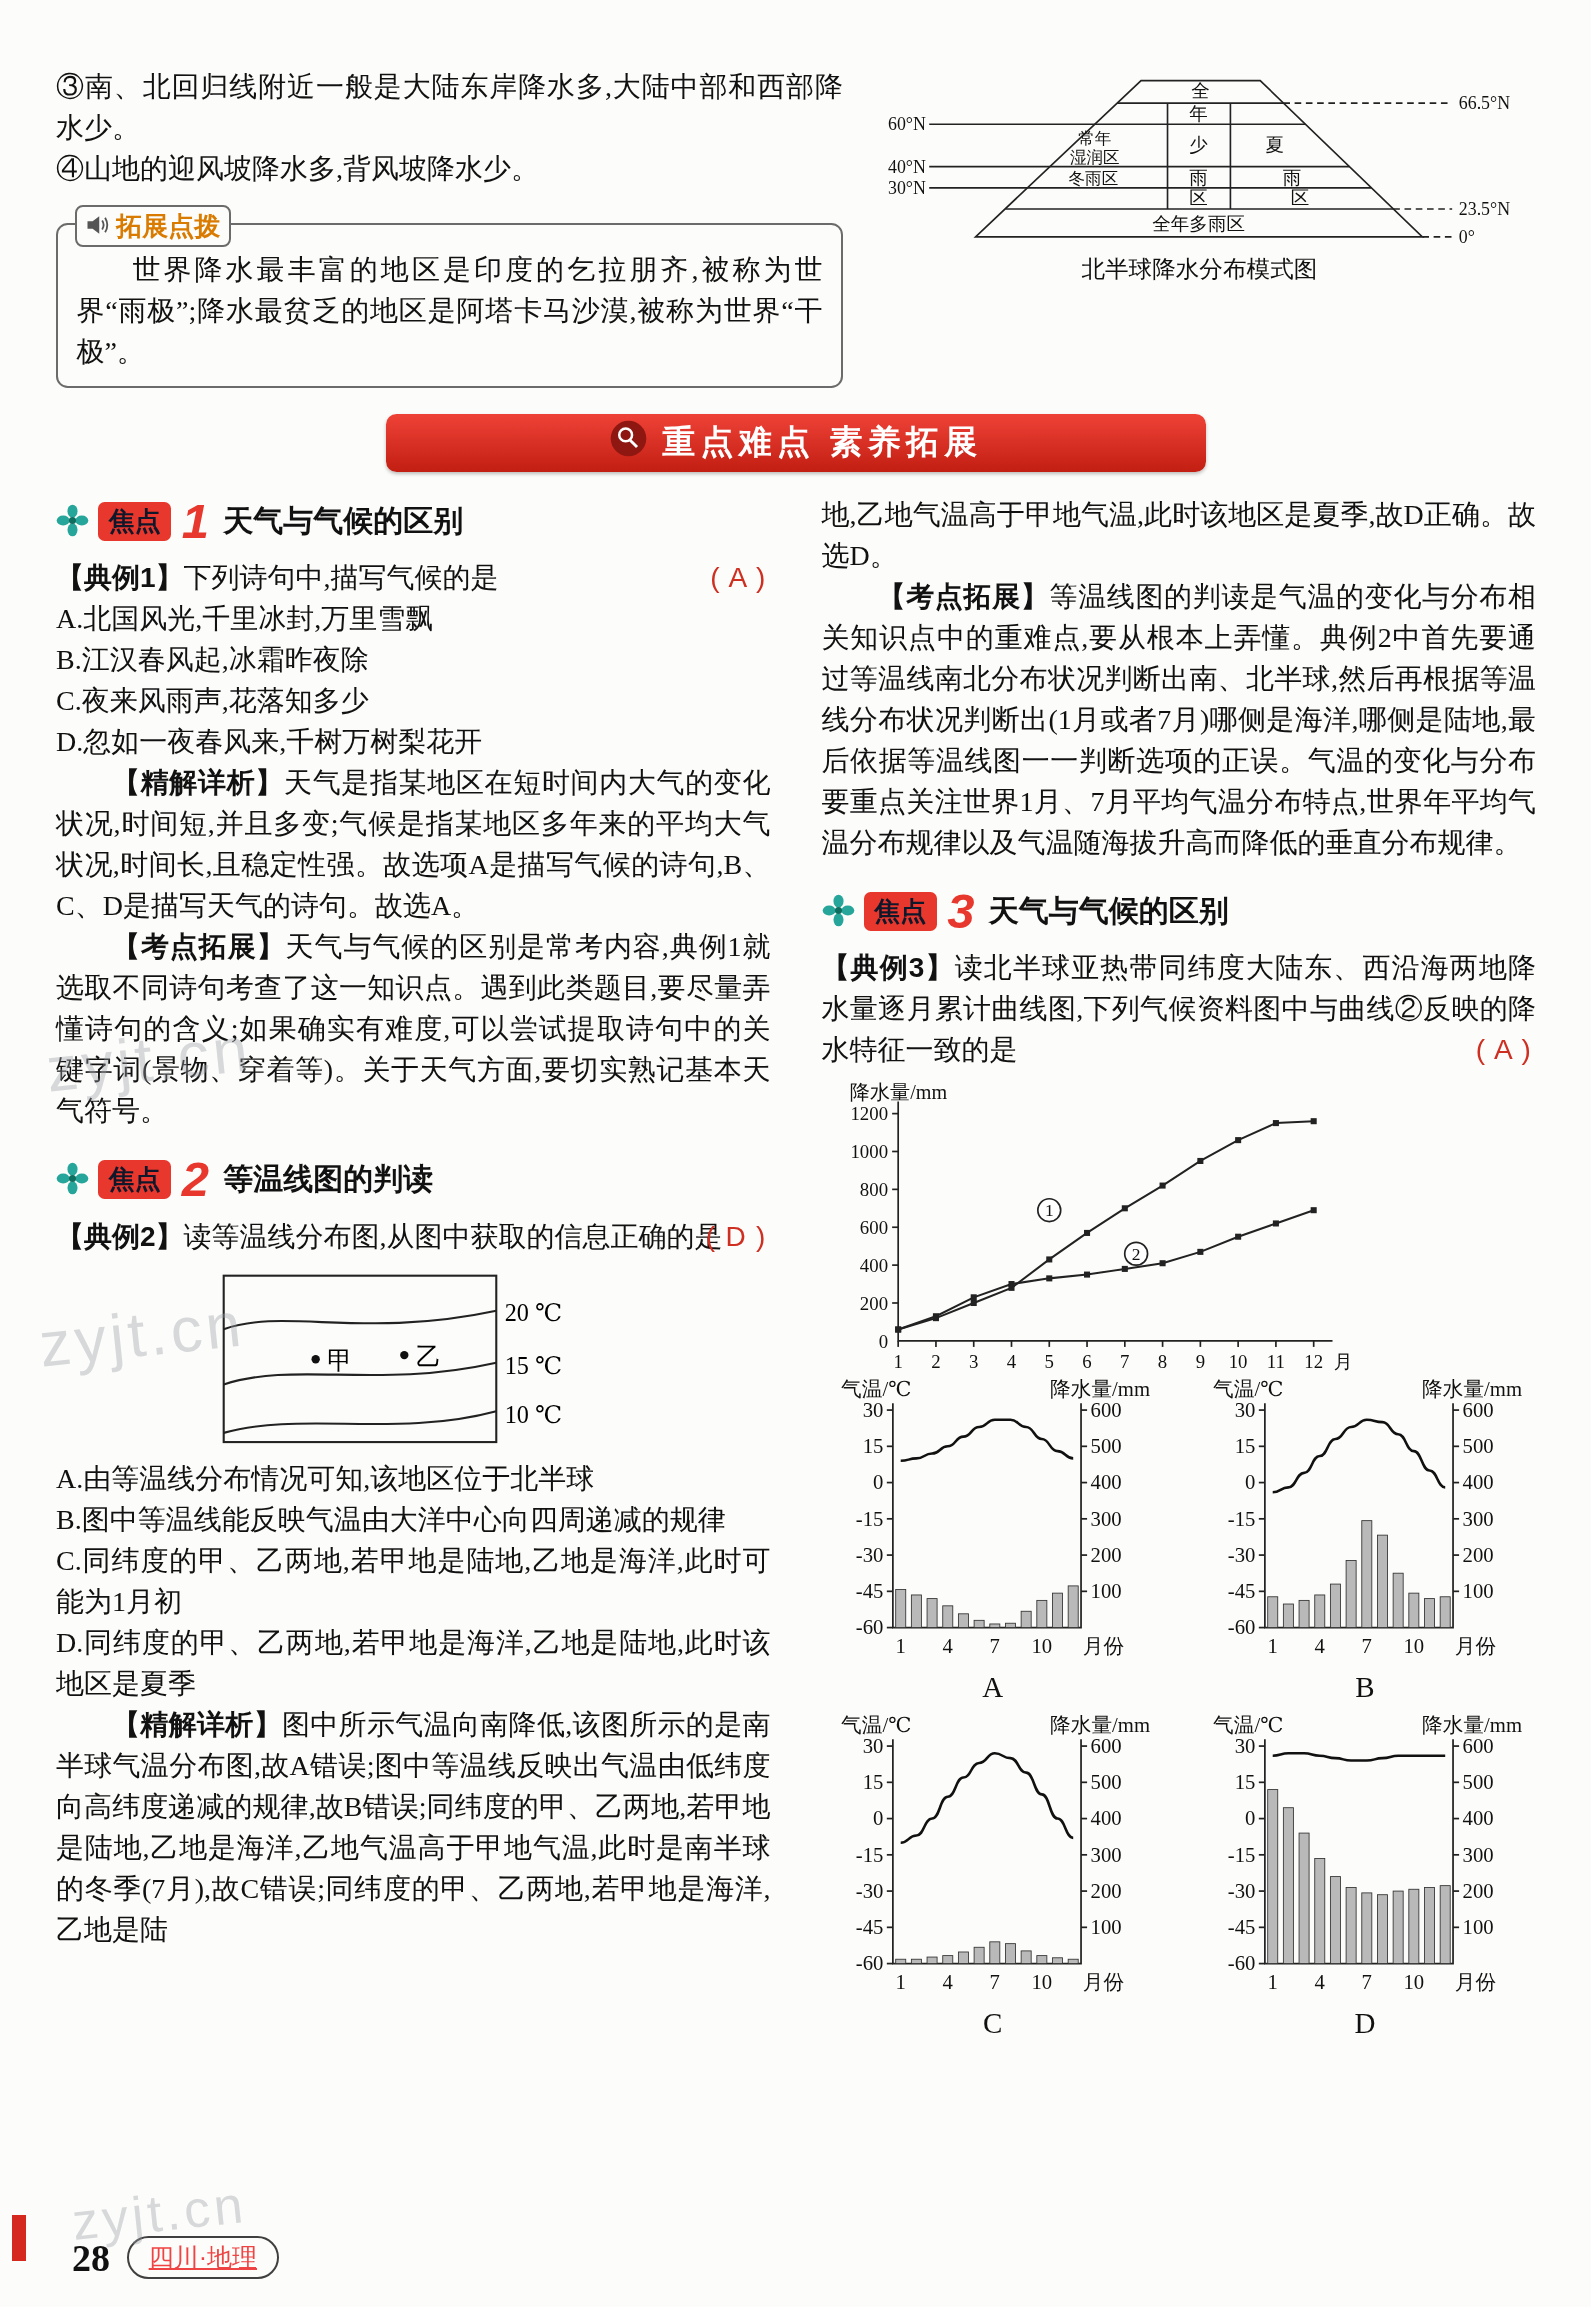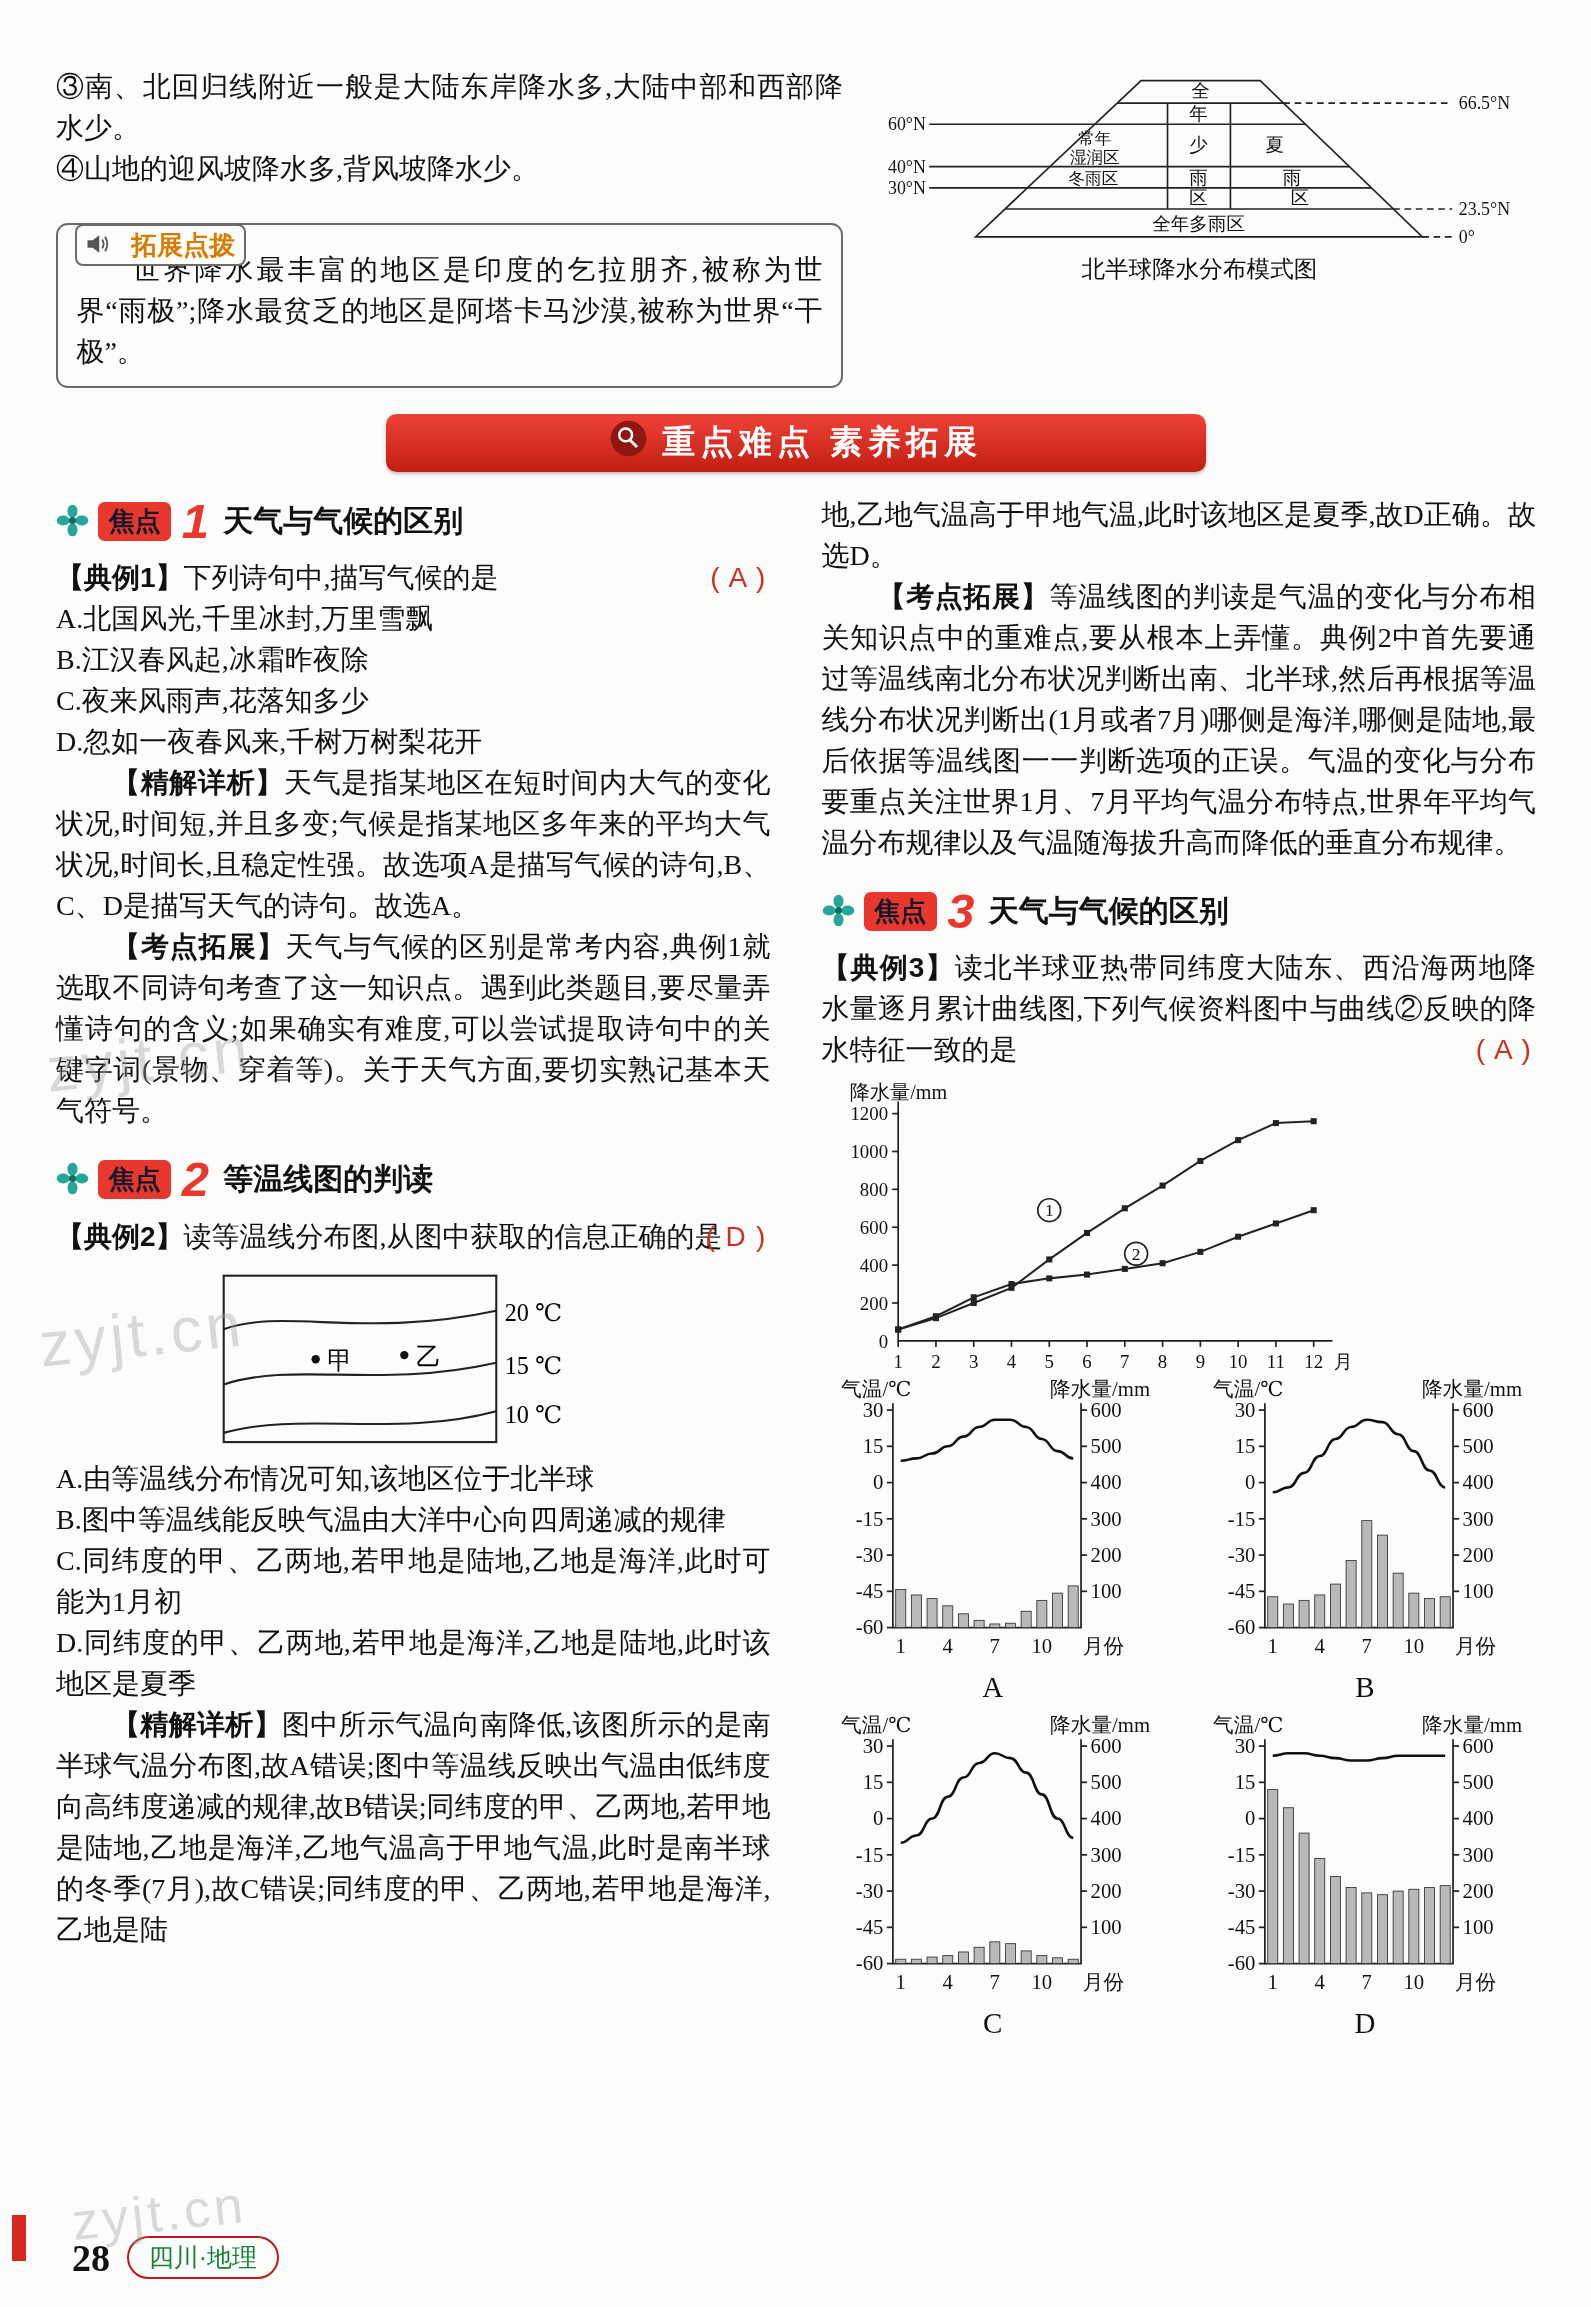--- a/index.html
+++ b/index.html
@@ -14,22 +14,22 @@
   .lbl { font-family:"Liberation Sans","DejaVu Sans",sans-serif; font-weight:bold; }
   .q { position:relative; }
   .ans { position:absolute; right:3.9px; bottom:0; color:#cf2f21; letter-spacing:1.3px;
          font-family:"Liberation Sans","DejaVu Sans",sans-serif; }
 
   
   .top-grid { display:grid; grid-template-columns:787px 1fr; column-gap:19.7px; }
   .tip-box { border:2px solid #6b6b6b; border-radius:11.8px; padding:23.6px 18.4px 14.4px 18.4px;
              position:relative; margin-top:34px; }
   .tip-tab { position:absolute; top:-19.7px; left:17px; background:#fcfcfa; display:flex;
-             align-items:center; gap:20px; padding:1.3px 9.2px; border:2px solid #6b6b6b;
-             border-radius:7.9px;margin-top:19px; }
+             align-items:center; gap:5px; padding:1.3px 9.2px; border:2px solid #6b6b6b;
+             border-radius:7.9px; }
   .tip-label { color:#d97b00; font-family:"Liberation Sans","DejaVu Sans",sans-serif;
                font-weight:bold; font-size:26px; }
   .top-right { padding-top:3.9px; }
   .model-svg { width:662px; display:block; }
   .fig-caption { text-align:center; font-size:23.6px; margin-top:3.9px; }
 
   
   .banner { width:820px; height:58px; margin:26px auto 22px auto; border-radius:10.5px;
             background:linear-gradient(180deg,#ef4237,#c21e12); display:flex; align-items:center;
             justify-content:center; gap:15.7px; color:#fff; font-size:33px; font-weight:bold;
@@ -60,22 +60,22 @@
                   margin-top:3.9px; }
   .climate-cell { display:flex; flex-direction:column; align-items:center; }
   .climate-svg { width:328px; display:block; }
   .cell-caption { font-size:29px; margin-top:1.3px; }
 
   svg text { font-family:"Liberation Serif","DejaVu Serif",serif; }
 
   
   .footer { position:absolute; left:72px; bottom:27.5px; display:flex; align-items:center; gap:17px; }
   .page-num { font-size:38px; font-weight:bold; }
-  .region-pill { border:2px solid #b91c1c; color:#15803d; border-radius:26px; padding:2.6px 19.7px;
-                 font-size:25px; font-family:"Liberation Sans","DejaVu Sans",sans-serif; }
+  .region-pill { border:2px solid #404040; color:#ef4444; border-radius:26px; padding:2.6px 19.7px;
+                 font-size:25px; font-family:"Liberation Sans","DejaVu Sans",sans-serif;text-decoration:underline; }
   .bleed { position:absolute; left:11.8px; bottom:46px; width:14.4px; height:46px; background:#d5281e; }
   .wm { position:absolute; color:#9aa0a6; opacity:.38; font-size:63px; letter-spacing:3.9px;
         font-family:"Liberation Sans","DejaVu Sans",sans-serif; transform:rotate(-6deg);
         pointer-events:none; }
   .wm1 { left:46px; top:1023px; }
   .wm2 { left:39px; top:1298px; }
   .wm3 { left:72px; top:2183px; font-size:52px; }
 </style>
 </head>
 <body>

